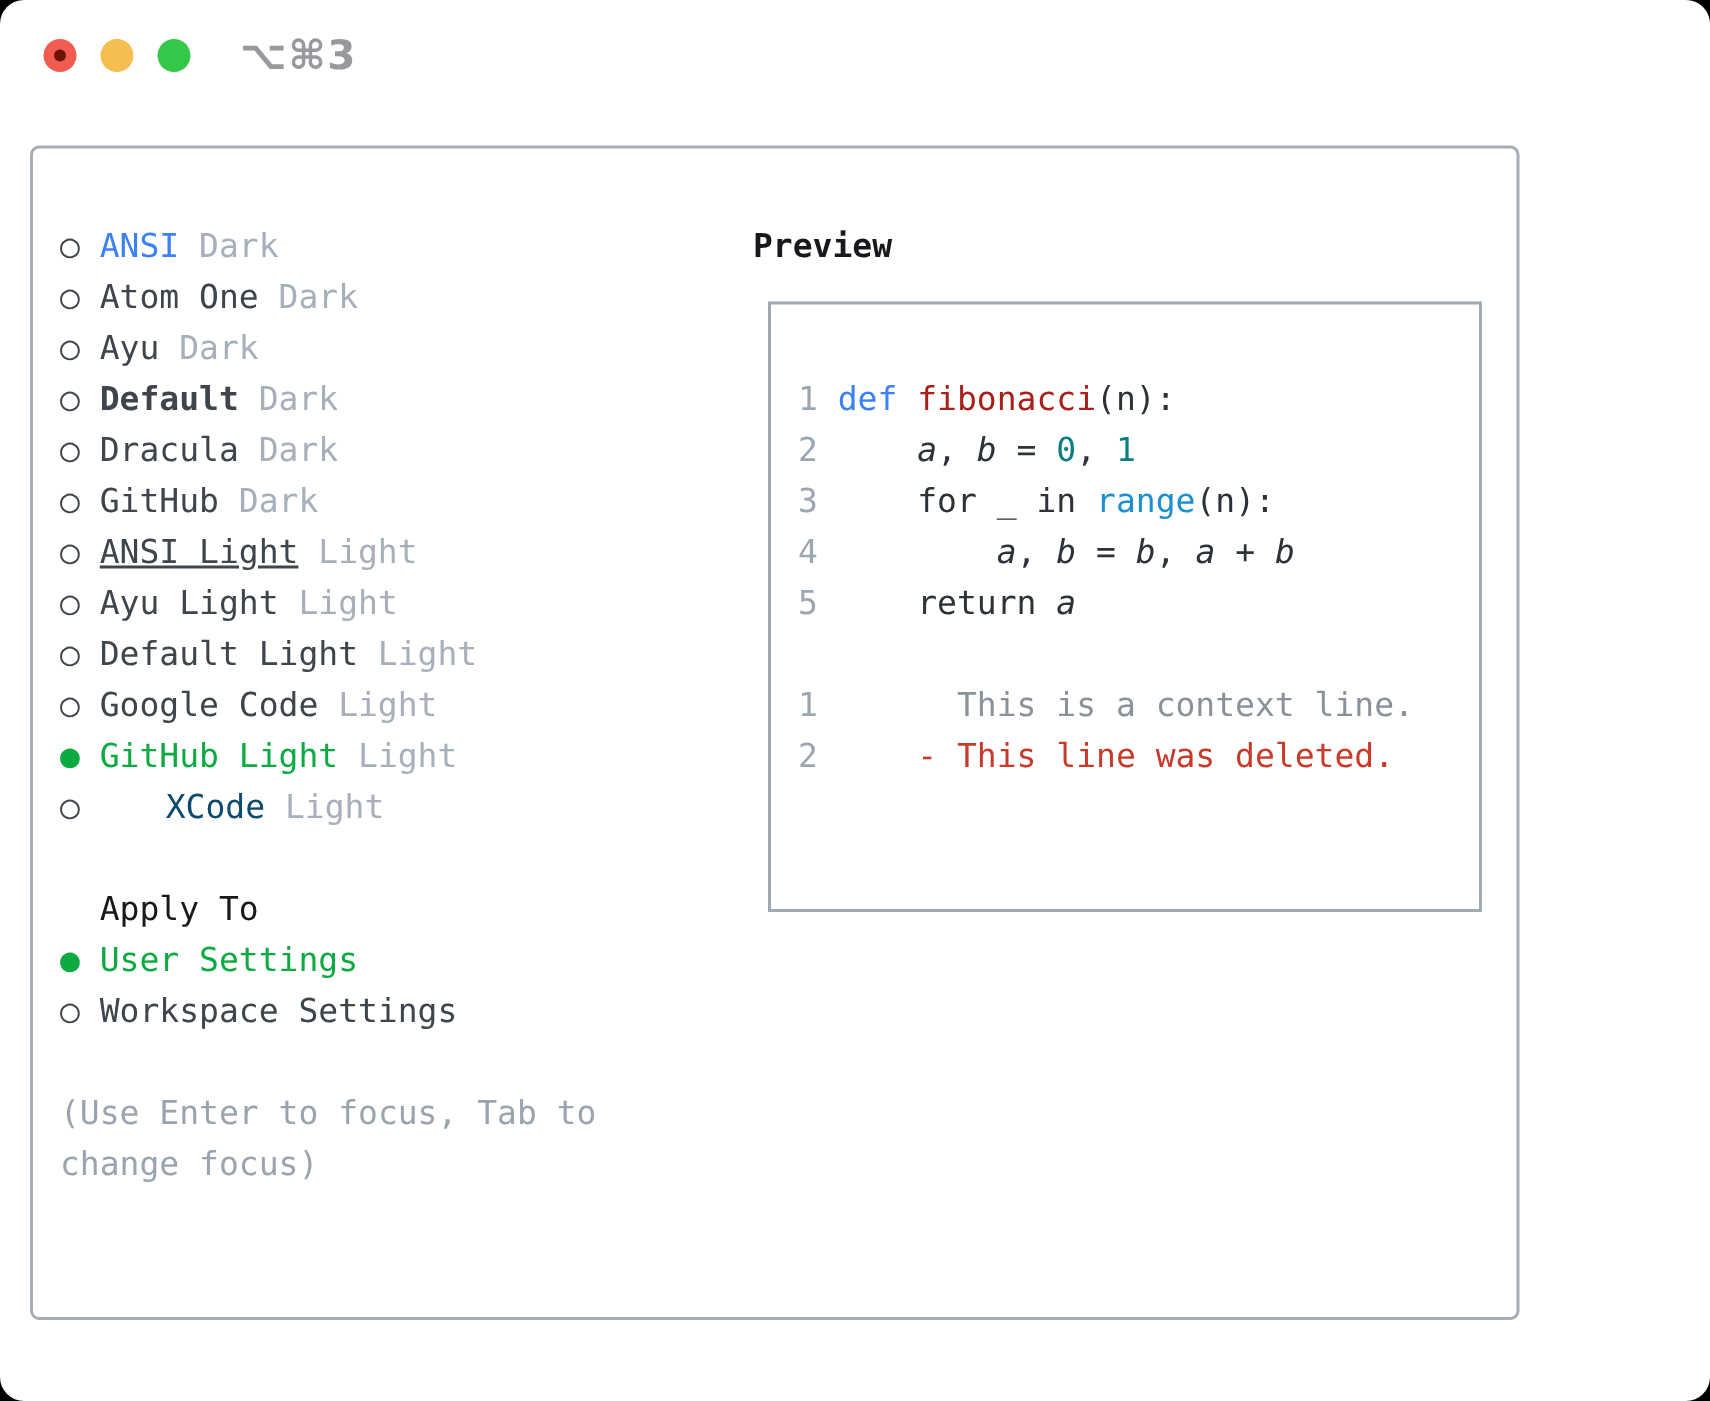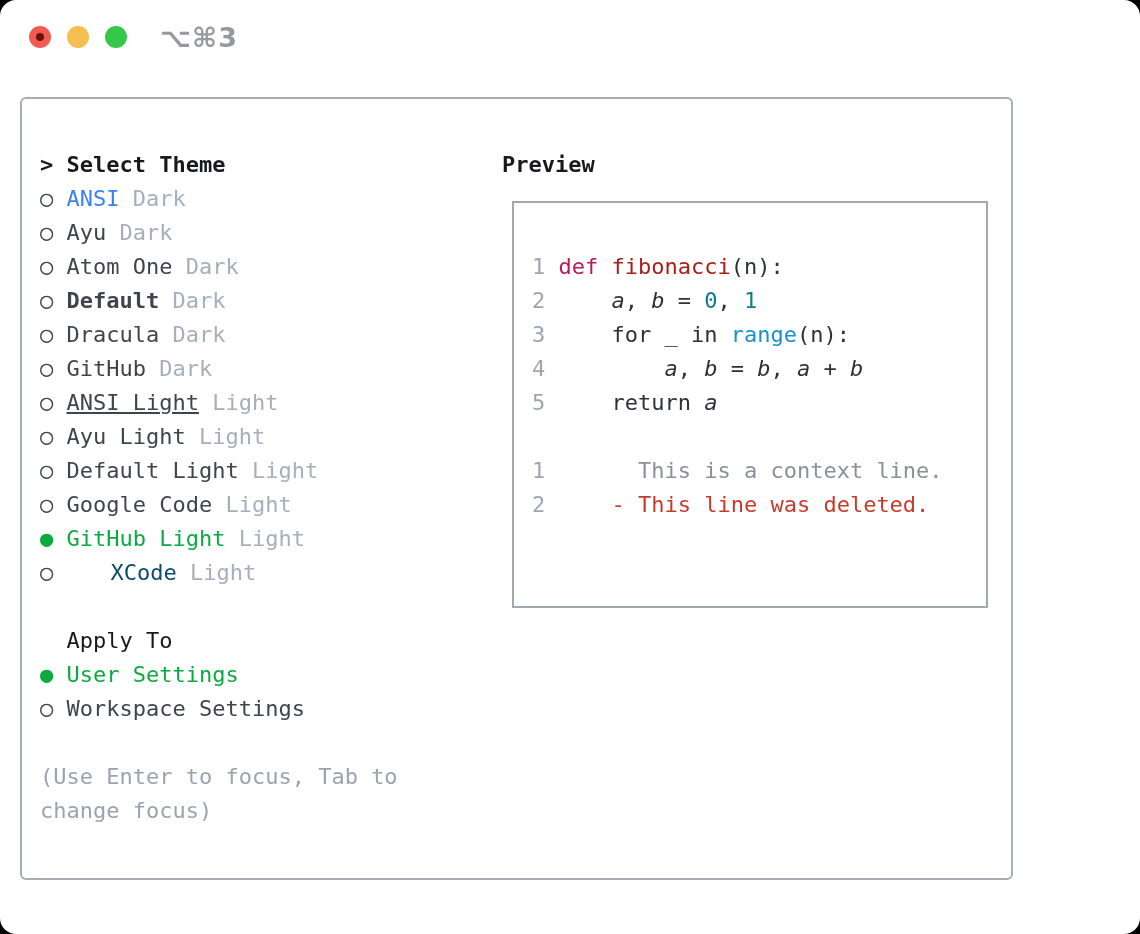--- a/index.html
+++ b/index.html
@@ -39,25 +39,24 @@
     <span class="tl red">
         <span class="dot"></span>
       </span>
     <span class="tl yellow"></span>
     <span class="tl green"></span>
     <span class="title">⌥⌘3</span>
   </div>
 
   <div class="panel">
     <div class="left-col">
-      <div class="row"><span class="cell2 prefix">&gt;</span><span class="hdr">Select Theme</span></div>
       <div id="theme-list">
           <div class="row"><span class="cell2 marker">○</span><span style="color: #3b82f6;">ANSI</span><span class="variant">Dark</span></div>
+          <div class="row"><span class="cell2 marker">○</span><span style="color: rgb(63, 69, 76);">Atom One</span><span class="variant">Dark</span></div>
           <div class="row"><span class="cell2 marker">○</span><span style="color: rgb(63, 69, 76);">Ayu</span><span class="variant">Dark</span></div>
-          <div class="row"><span class="cell2 marker">○</span><span style="color: rgb(63, 69, 76);">Atom One</span><span class="variant">Dark</span></div>
           <div class="row"><span class="cell2 marker">○</span><span style="color: rgb(63, 69, 76); font-weight: bold;">Default</span><span class="variant">Dark</span></div>
           <div class="row"><span class="cell2 marker">○</span><span style="color: rgb(63, 69, 76);">Dracula</span><span class="variant">Dark</span></div>
           <div class="row"><span class="cell2 marker">○</span><span style="color: rgb(63, 69, 76);">GitHub</span><span class="variant">Dark</span></div>
           <div class="row"><span class="cell2 marker">○</span><span style="color: rgb(63, 69, 76); text-decoration: underline;">ANSI Light</span><span class="variant">Light</span></div>
           <div class="row"><span class="cell2 marker">○</span><span style="color: rgb(63, 69, 76);">Ayu Light</span><span class="variant">Light</span></div>
           <div class="row"><span class="cell2 marker">○</span><span style="color: rgb(63, 69, 76);">Default Light</span><span class="variant">Light</span></div>
           <div class="row"><span class="cell2 marker">○</span><span style="color: rgb(63, 69, 76);">Google Code</span><span class="variant">Light</span></div>
           <div class="row"><span class="cell2 marker" style="color: rgb(12, 170, 65);">●</span><span style="color: rgb(12, 170, 65);">GitHub Light</span><span class="variant">Light</span></div>
           <div class="row"><span class="cell2 marker">○</span><span style="color: #0c4a6e; margin-left: 44px;">XCode</span><span class="variant">Light</span></div>
         </div>
@@ -71,21 +70,21 @@
       <div class="help">
         <div class="row">(Use Enter to focus, Tab to</div>
         <div class="row">change focus)</div>
       </div>
     </div>
 
     <div class="right-col">
       <div class="row hdr">Preview</div>
       <div class="preview-box">
         <div id="code-lines">
-            <div class="row"><span style="color: rgb(156, 166, 178);">1 </span><span style="color: #be185d;">def </span><span style="color: rgb(169, 32, 25);">fibonacci</span><span style="color: rgb(44, 50, 56);">(n):</span></div>
+            <div class="row"><span style="color: rgb(156, 166, 178);">1 </span><span style="color: #3b82f6;">def </span><span style="color: rgb(169, 32, 25);">fibonacci</span><span style="color: rgb(44, 50, 56);">(n):</span></div>
             <div class="row"><span style="color: rgb(156, 166, 178);">2</span><span style="color: rgb(44, 50, 56);">     </span><span style="color: rgb(44, 50, 56); font-style: italic;">a</span><span style="color: rgb(44, 50, 56);">, </span><span style="color: rgb(44, 50, 56); font-style: italic;">b</span><span style="color: rgb(44, 50, 56);"> = </span><span style="color: rgb(14, 125, 132);">0</span><span style="color: rgb(44, 50, 56);">, </span><span style="color: rgb(14, 125, 132);">1</span></div>
             <div class="row"><span style="color: rgb(156, 166, 178);">3</span><span style="color: rgb(44, 50, 56);">     </span><span style="color: rgb(44, 50, 56);">for _ in </span><span style="color: rgb(27, 143, 208);">range</span><span style="color: rgb(44, 50, 56);">(n):</span></div>
             <div class="row"><span style="color: rgb(156, 166, 178);">4</span><span style="color: rgb(44, 50, 56);">         </span><span style="color: rgb(44, 50, 56); font-style: italic;">a</span><span style="color: rgb(44, 50, 56);">, </span><span style="color: rgb(44, 50, 56); font-style: italic;">b</span><span style="color: rgb(44, 50, 56);"> = </span><span style="color: rgb(44, 50, 56); font-style: italic;">b</span><span style="color: rgb(44, 50, 56);">, </span><span style="color: rgb(44, 50, 56); font-style: italic;">a</span><span style="color: rgb(44, 50, 56);"> + </span><span style="color: rgb(44, 50, 56); font-style: italic;">b</span></div>
             <div class="row"><span style="color: rgb(156, 166, 178);">5</span><span style="color: rgb(44, 50, 56);">     </span><span style="color: rgb(44, 50, 56);">return </span><span style="color: rgb(44, 50, 56); font-style: italic;">a</span></div>
           </div>
         <div class="gap"></div>
         <div id="diff-lines">
             <div class="row"><span style="color: rgb(156, 166, 178);">1</span><span style="color: rgb(138, 145, 155);">       This is a context line.</span></div>
             <div class="row"><span style="color: rgb(156, 166, 178);">2</span><span style="color: rgb(200, 59, 43);">     - This line was deleted.</span></div>
           </div>

